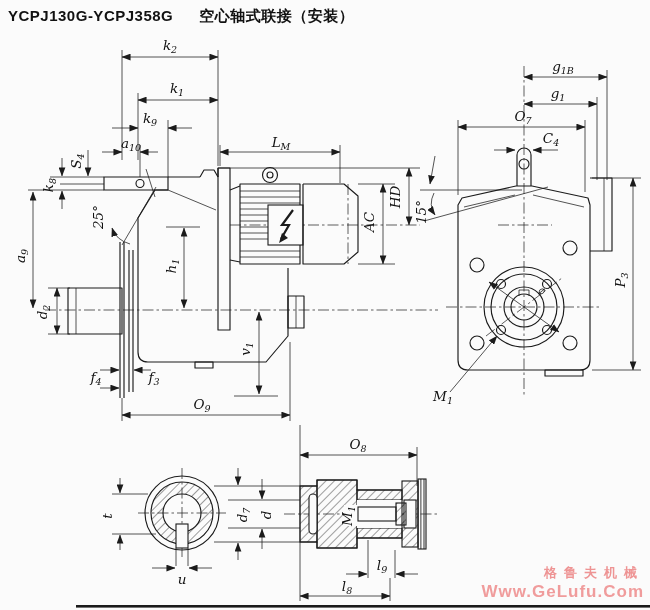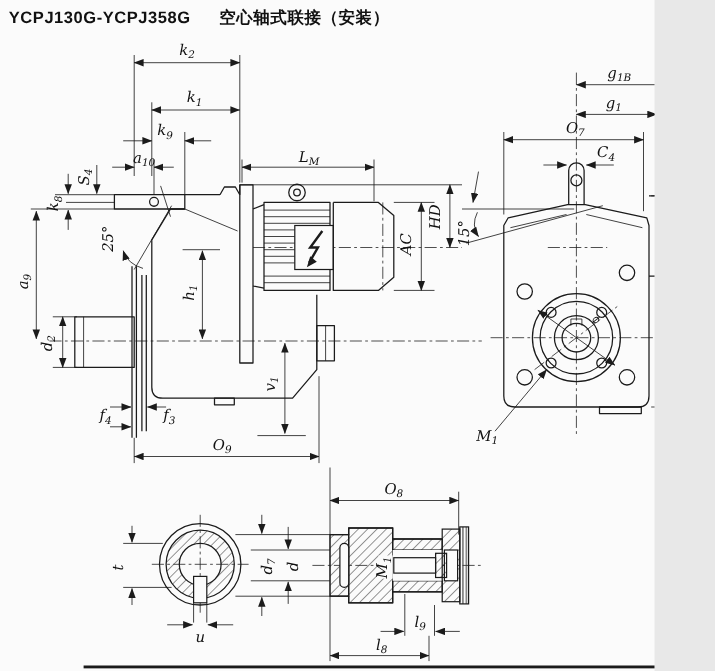--- a/index.html
+++ b/index.html
@@ -1,16 +1,16 @@
 <!DOCTYPE html>
 <html><head>
 <meta charset="utf-8">
 <style>
   html,body{margin:0;padding:0;background:#e8e8e8;}
-  #page{position:relative;width:595px;height:610px;background:#fbfbfb;overflow:hidden;
+  #page{position:relative;width:650px;height:610px;background:#fbfbfb;overflow:hidden;
         font-family:"Liberation Sans",sans-serif;}
   #title-bar{position:absolute;left:8px;top:7px;font:bold 15px "Liberation Sans",sans-serif;
              color:#111;letter-spacing:.5px;white-space:nowrap;}
   #title-bar .gap{display:inline-block;width:26px;}
   svg{position:absolute;left:0;top:0;}
   .s{stroke:#1b1b1b;fill:none;stroke-width:1.15;stroke-linejoin:round;stroke-linecap:butt;}
   .tn{stroke-width:.75;}
   .cl{stroke:#1b1b1b;fill:none;stroke-width:.7;stroke-dasharray:11 3 2.5 3;}
   .wf{fill:#fbfbfb;stroke:#1b1b1b;stroke-width:1.1;}
   .hf{fill:url(#hz);stroke:#1b1b1b;stroke-width:1.1;}
@@ -391,13 +391,17 @@
       <g>
         <line class="s tn" x1="390" y1="578" x2="390" y2="601"></line>
         <line class="s tn" x1="300" y1="596" x2="390" y2="596" marker-start="url(#mA)" marker-end="url(#mA)"></line>
         <text class="dim" x="347" y="591" text-anchor="middle"><tspan>l</tspan><tspan class="sub" dy="3">8</tspan></text>
       </g>
     </g>
 
     <rect x="76" y="605" width="574" height="2.6" class="blk"></rect>
   </svg>
 
+  <div id="wm">
+    <div class="wm1">格鲁夫机械</div>
+    <div class="wm2">Www.GeLufu.Com</div>
+  </div>
 </div>
 
 </body></html>

